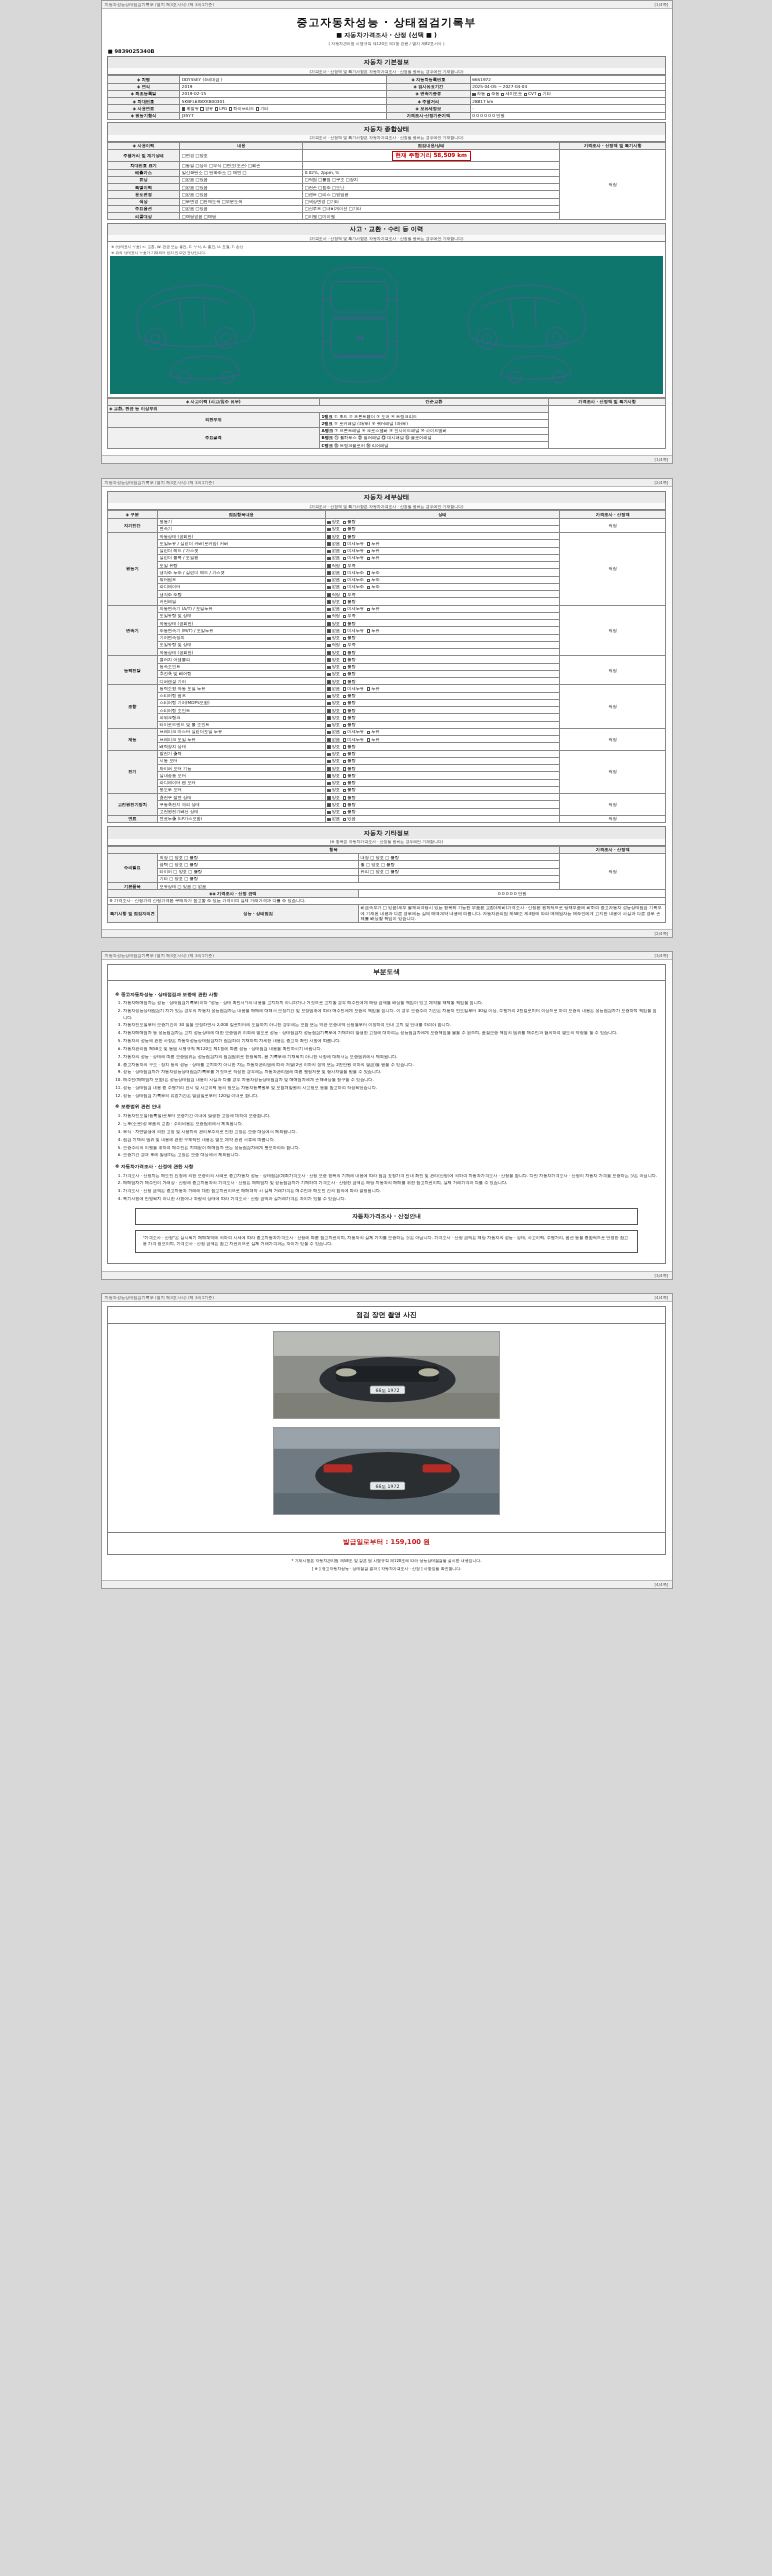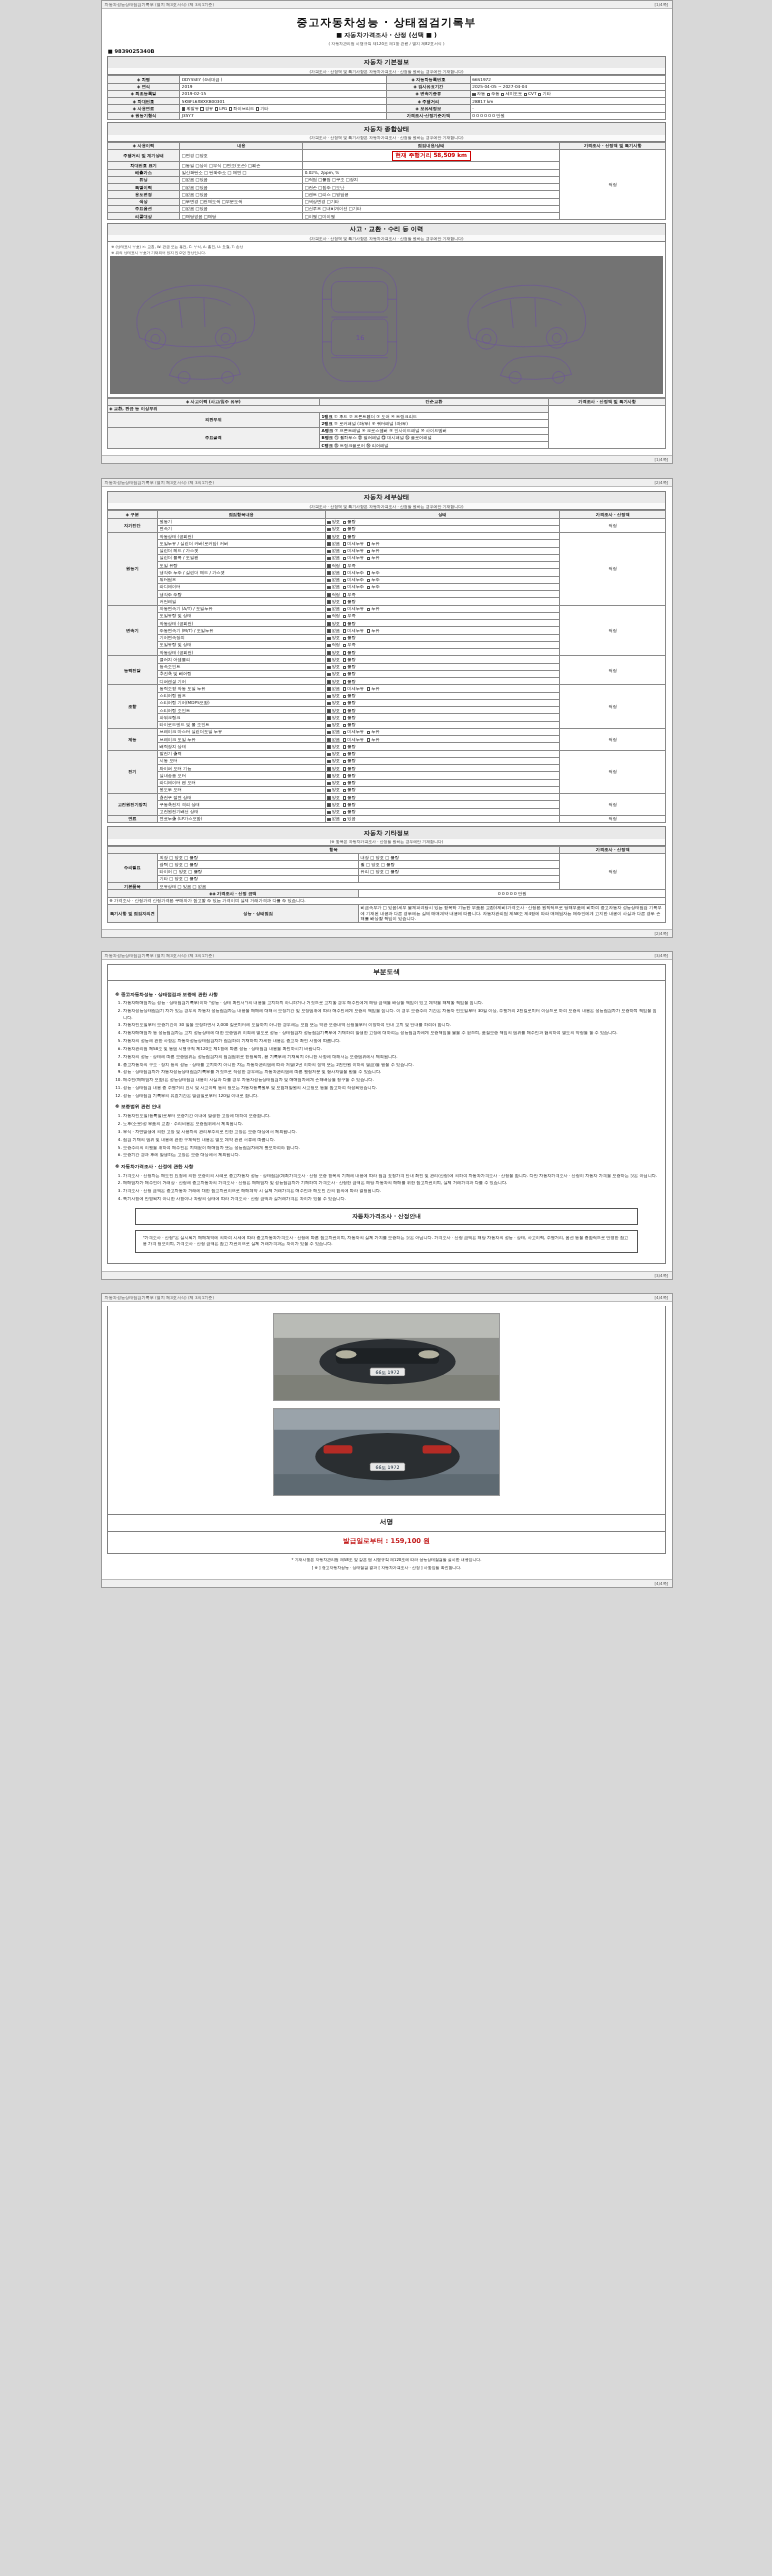--- a/index.html
+++ b/index.html
@@ -117,21 +117,21 @@
   }
   .diagram-wrap {
     border:0.5px solid #8a8a8a;
     border-top:none;
     background:#fff;
     padding:2.1px;
   }
   .diagram {
     width:100%;
     height:138px;
-    background:#737373;
+    background:#0f766e;
     position:relative;
   }
   .legend-note { font-size:3.6px; color:#333; padding:1px 1.5px; }
   .notice-title {
     text-align:center;
     font-weight:bold;
     font-size:6.7px;
     padding:3.1px 0;
     border:0.5px solid #808080;
     background:#fff;
@@ -789,20 +789,21 @@
     <span>[3/4쪽]</span>
   </div>
 </div>
 
 <div class="page">
   <div class="topbar">
     <span>자동차성능상태점검기록부 (별지 제3호서식) (제 3의1기준)</span>
     <span>[4/4쪽]</span>
   </div>
   <div class="page-inner">
+    <div class="photo-head">점검 장면 촬영 사진</div>
     <div class="photo-body">
       <div class="photo">
         <svg width="227" height="88" viewBox="0 0 440 170" style="font-size:10px">
           <rect width="440" height="170" fill="#8d8f8b"></rect>
           <rect y="0" width="440" height="46" fill="#b9bbb6"></rect>
           <rect y="118" width="440" height="52" fill="#7e8078"></rect>
           <ellipse cx="220" cy="92" rx="132" ry="44" fill="#2b2f33"></ellipse>
           <rect x="120" y="66" width="200" height="30" rx="8" fill="#1d2124"></rect>
           <rect x="186" y="104" width="68" height="16" rx="3" fill="#e8e8e8" stroke="#444"></rect>
           <text x="220" y="116" font-size="9" text-anchor="middle" fill="#123">66도 1972</text>
@@ -817,21 +818,20 @@
           <rect y="126" width="440" height="44" fill="#5e6a72"></rect>
           <ellipse cx="220" cy="92" rx="140" ry="46" fill="#2a2e31"></ellipse>
           <rect x="96" y="70" width="56" height="16" rx="5" fill="#b52b25"></rect>
           <rect x="288" y="70" width="56" height="16" rx="5" fill="#b52b25"></rect>
           <rect x="186" y="104" width="68" height="16" rx="3" fill="#e8e8e8" stroke="#444"></rect>
           <text x="220" y="116" font-size="9" text-anchor="middle" fill="#123">66도 1972</text>
         </svg>
       </div>
     </div>
 
-    <div class="sign-head">서명</div>
     <div class="price-line">
       <span>발급일로부터 :</span>
       <span>159,100 원</span>
     </div>
     <div class="footnote">* 기재사항은 자동차관리법 제58조 및 같은 법 시행규칙 제120조에 따라 성능상태점검을 실시한 내용입니다.</div>
     <div class="footnote">[ ※ ] 중고자동차성능 · 상태점검 결과 [ 자동차가격조사 · 산정 ] 사항임을 확인합니다.</div>
   </div>
   <div class="botbar">
     <span>[4/4쪽]</span>
   </div>

